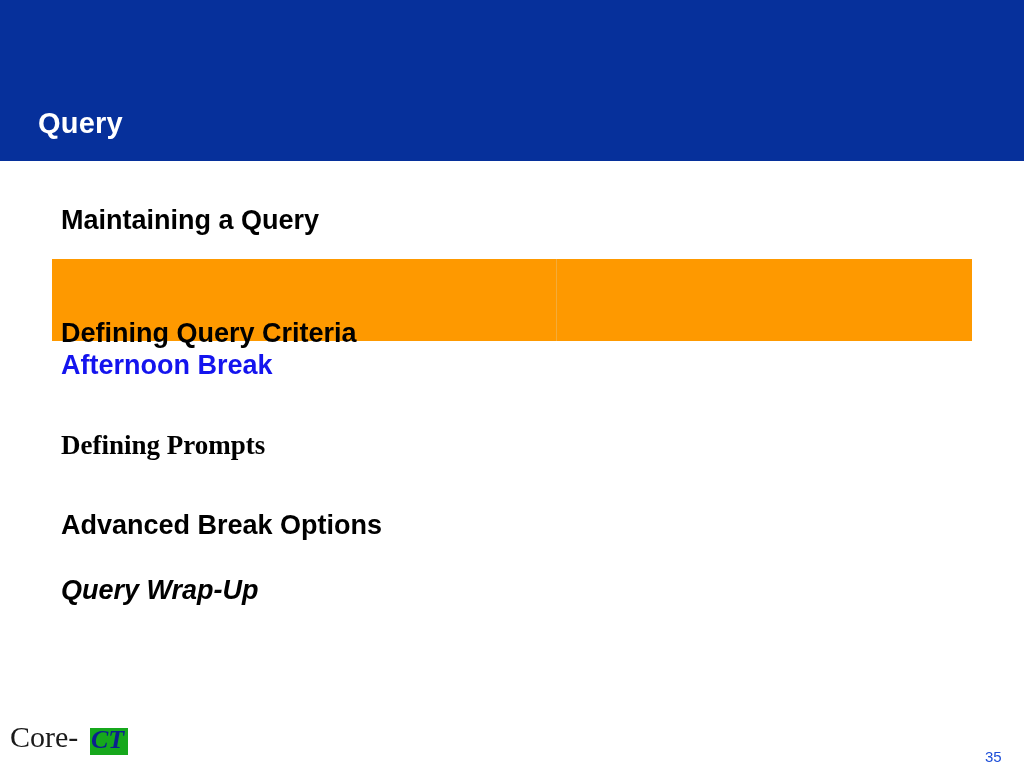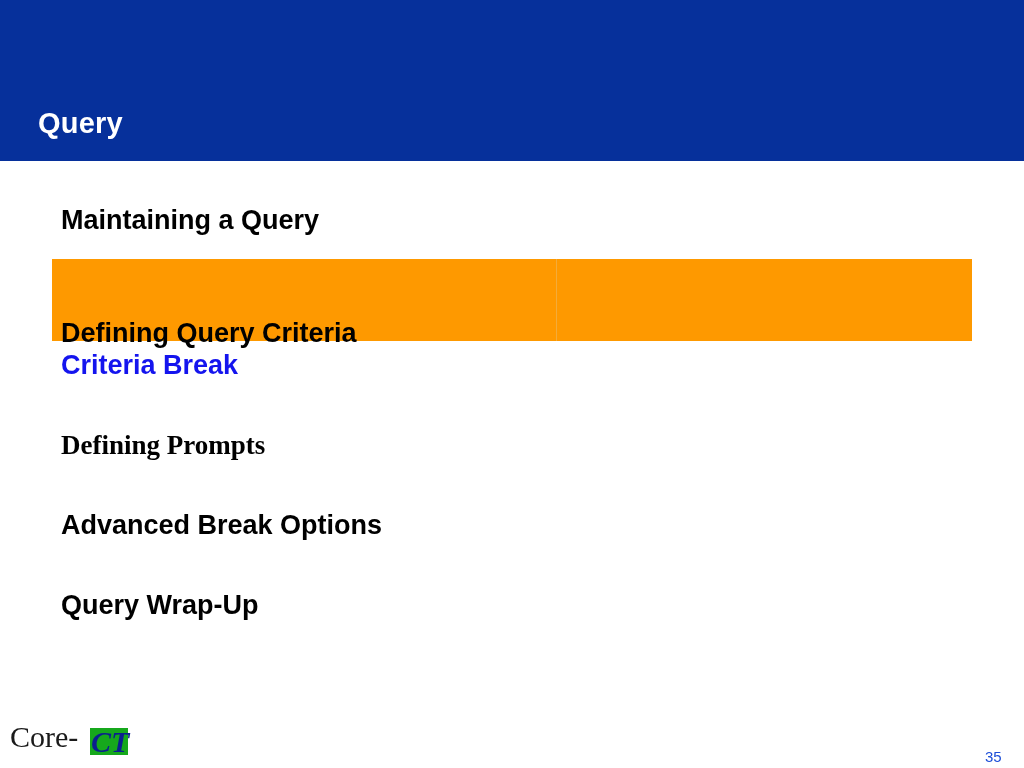--- a/index.html
+++ b/index.html
@@ -53,21 +53,21 @@
     font-weight: bold;
     color: #000000;
     white-space: nowrap;
     line-height: 1;
   }
   .item-0 { top: 46px; }
   .item-1 { top: 127px; color: #000000; margin-top: 32px; }
   .item-2 { top: 191px; color: #1414ee; }
   .item-3 { top: 271px; font-family: Liberation Serif, serif; }
   .item-4 { top: 351px; }
-  .item-5 { top: 431px; }
+  .item-5 { top: 416px; font-style: italic; }
 
   .highlight-band {
     position: absolute;
     left: 52px;
     top: 98px;
     width: 920px;
     height: 82px;
     background: #fe9900;
   }
   .highlight-divider {
@@ -101,21 +101,21 @@
     top: 6px;
     width: 38px;
     height: 27px;
     background: #16a81c;
   }
   .logo-ct-text {
     position: absolute;
     left: 81px;
     top: 5px;
     font-family: "Liberation Serif", serif;
-    font-size: 30px;
+    font-size: 26px;
     font-weight: bold;
     font-style: italic;
     color: #0b1f8f;
     line-height: 1;
   }
   .page-number {
     position: absolute;
     left: 985px;
     top: 731px;
     font-size: 15px;
@@ -132,21 +132,21 @@
   <div class="header-band"></div>
   <div class="slide-title">Query</div>
 
   <div class="agenda">
 
     <div class="highlight-band"></div>
     <div class="highlight-divider"></div>
 
     <div class="agenda-item item-0">Maintaining a Query</div>
     <div class="agenda-item item-1">Defining Query Criteria</div>
-    <div class="agenda-item item-2">Criteria Break</div>
+    <div class="agenda-item item-2">Afternoon Break</div>
     <div class="agenda-item item-3">Defining Prompts</div>
     <div class="agenda-item item-4">Advanced Break Options</div>
     <div class="agenda-item item-5">Query Wrap-Up</div>
 
   </div>
 
   <div class="logo">
     <span class="logo-core">Core-</span>
     <span class="logo-ct-box"></span>
     <span class="logo-ct-text">CT</span>

